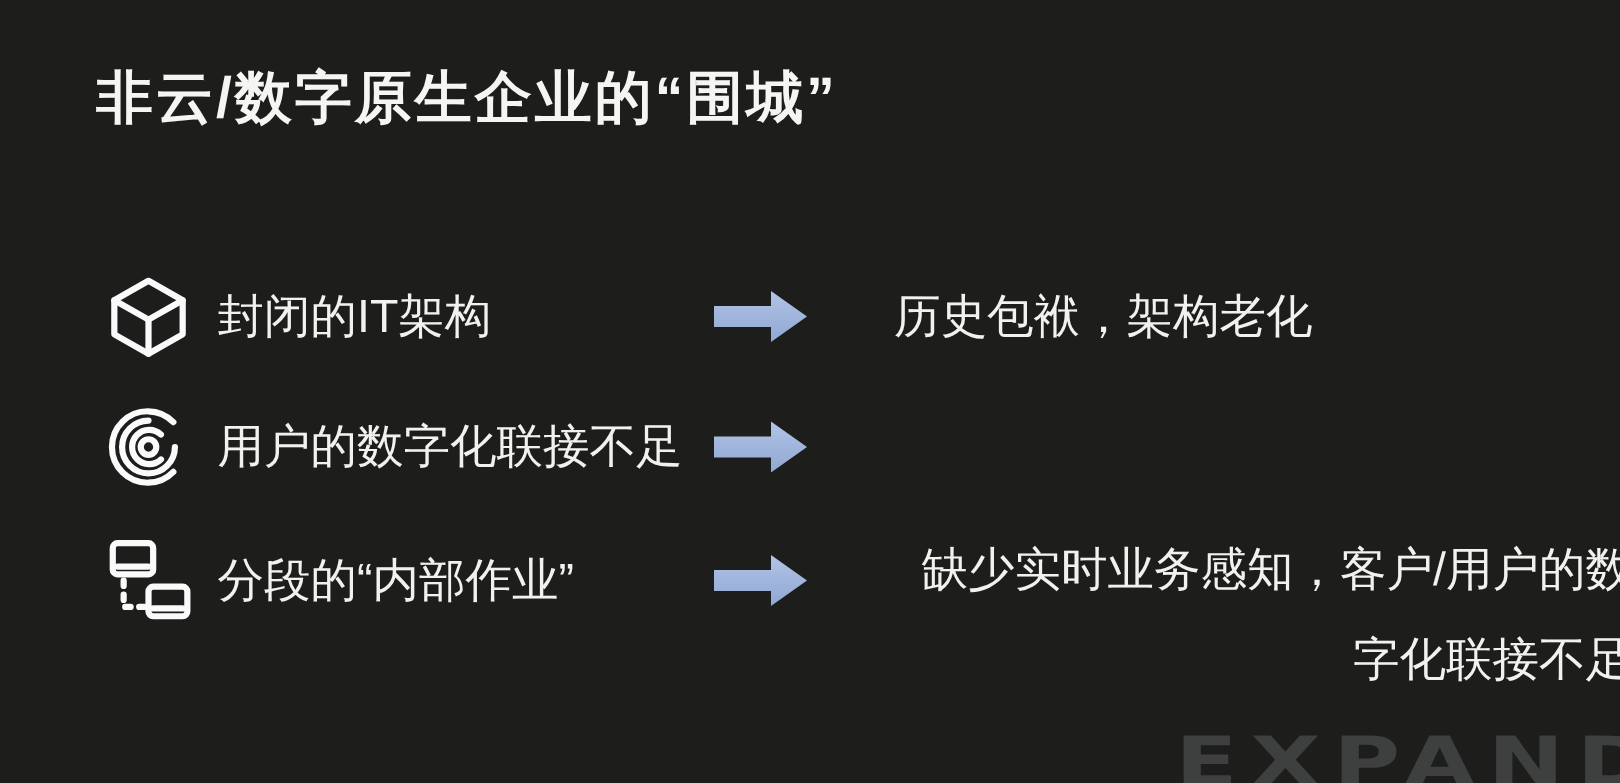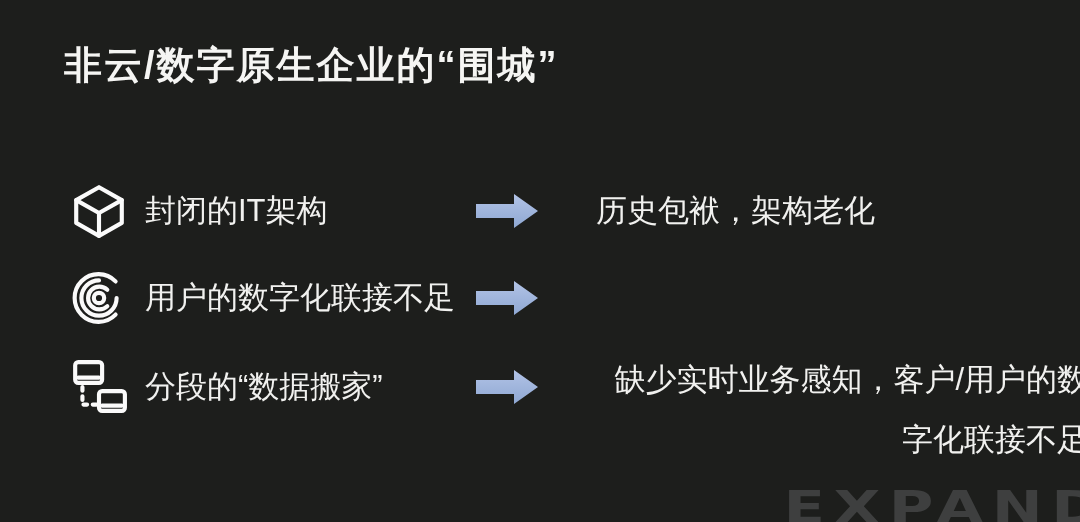--- a/index.html
+++ b/index.html
@@ -103,21 +103,21 @@
   <div class="row row-3">
     <span class="icon">
       <svg viewBox="0 0 56 56" aria-hidden="true">
         <rect class="wire" x="5" y="4" width="26" height="20" rx="3"></rect>
         <path class="wire" d="M8 19 H28"></path>
         <path class="wire" d="M12 28 V45 H26" stroke-dasharray="3.5 5.5"></path>
         <rect class="wire" x="28" y="32" width="25" height="19" rx="3"></rect>
         <path class="wire" d="M31 46 H50"></path>
       </svg>
     </span>
-    <span class="label">分段的“数据搬家”</span>
+    <span class="label">分段的“内部作业”</span>
     <span class="arrow">
       <svg width="62" height="34" viewBox="0 0 62 34" aria-hidden="true">
         <path d="M0 10 H38 V0 L62 17 L38 34 V24 H0 Z" fill="url(#ag1)"></path>
       </svg>
     </span>
     <span class="result">缺少实时业务感知，客户/用户的数字化联接不足</span>
   </div>
 
   <div class="watermark">EXPAND</div>
 

